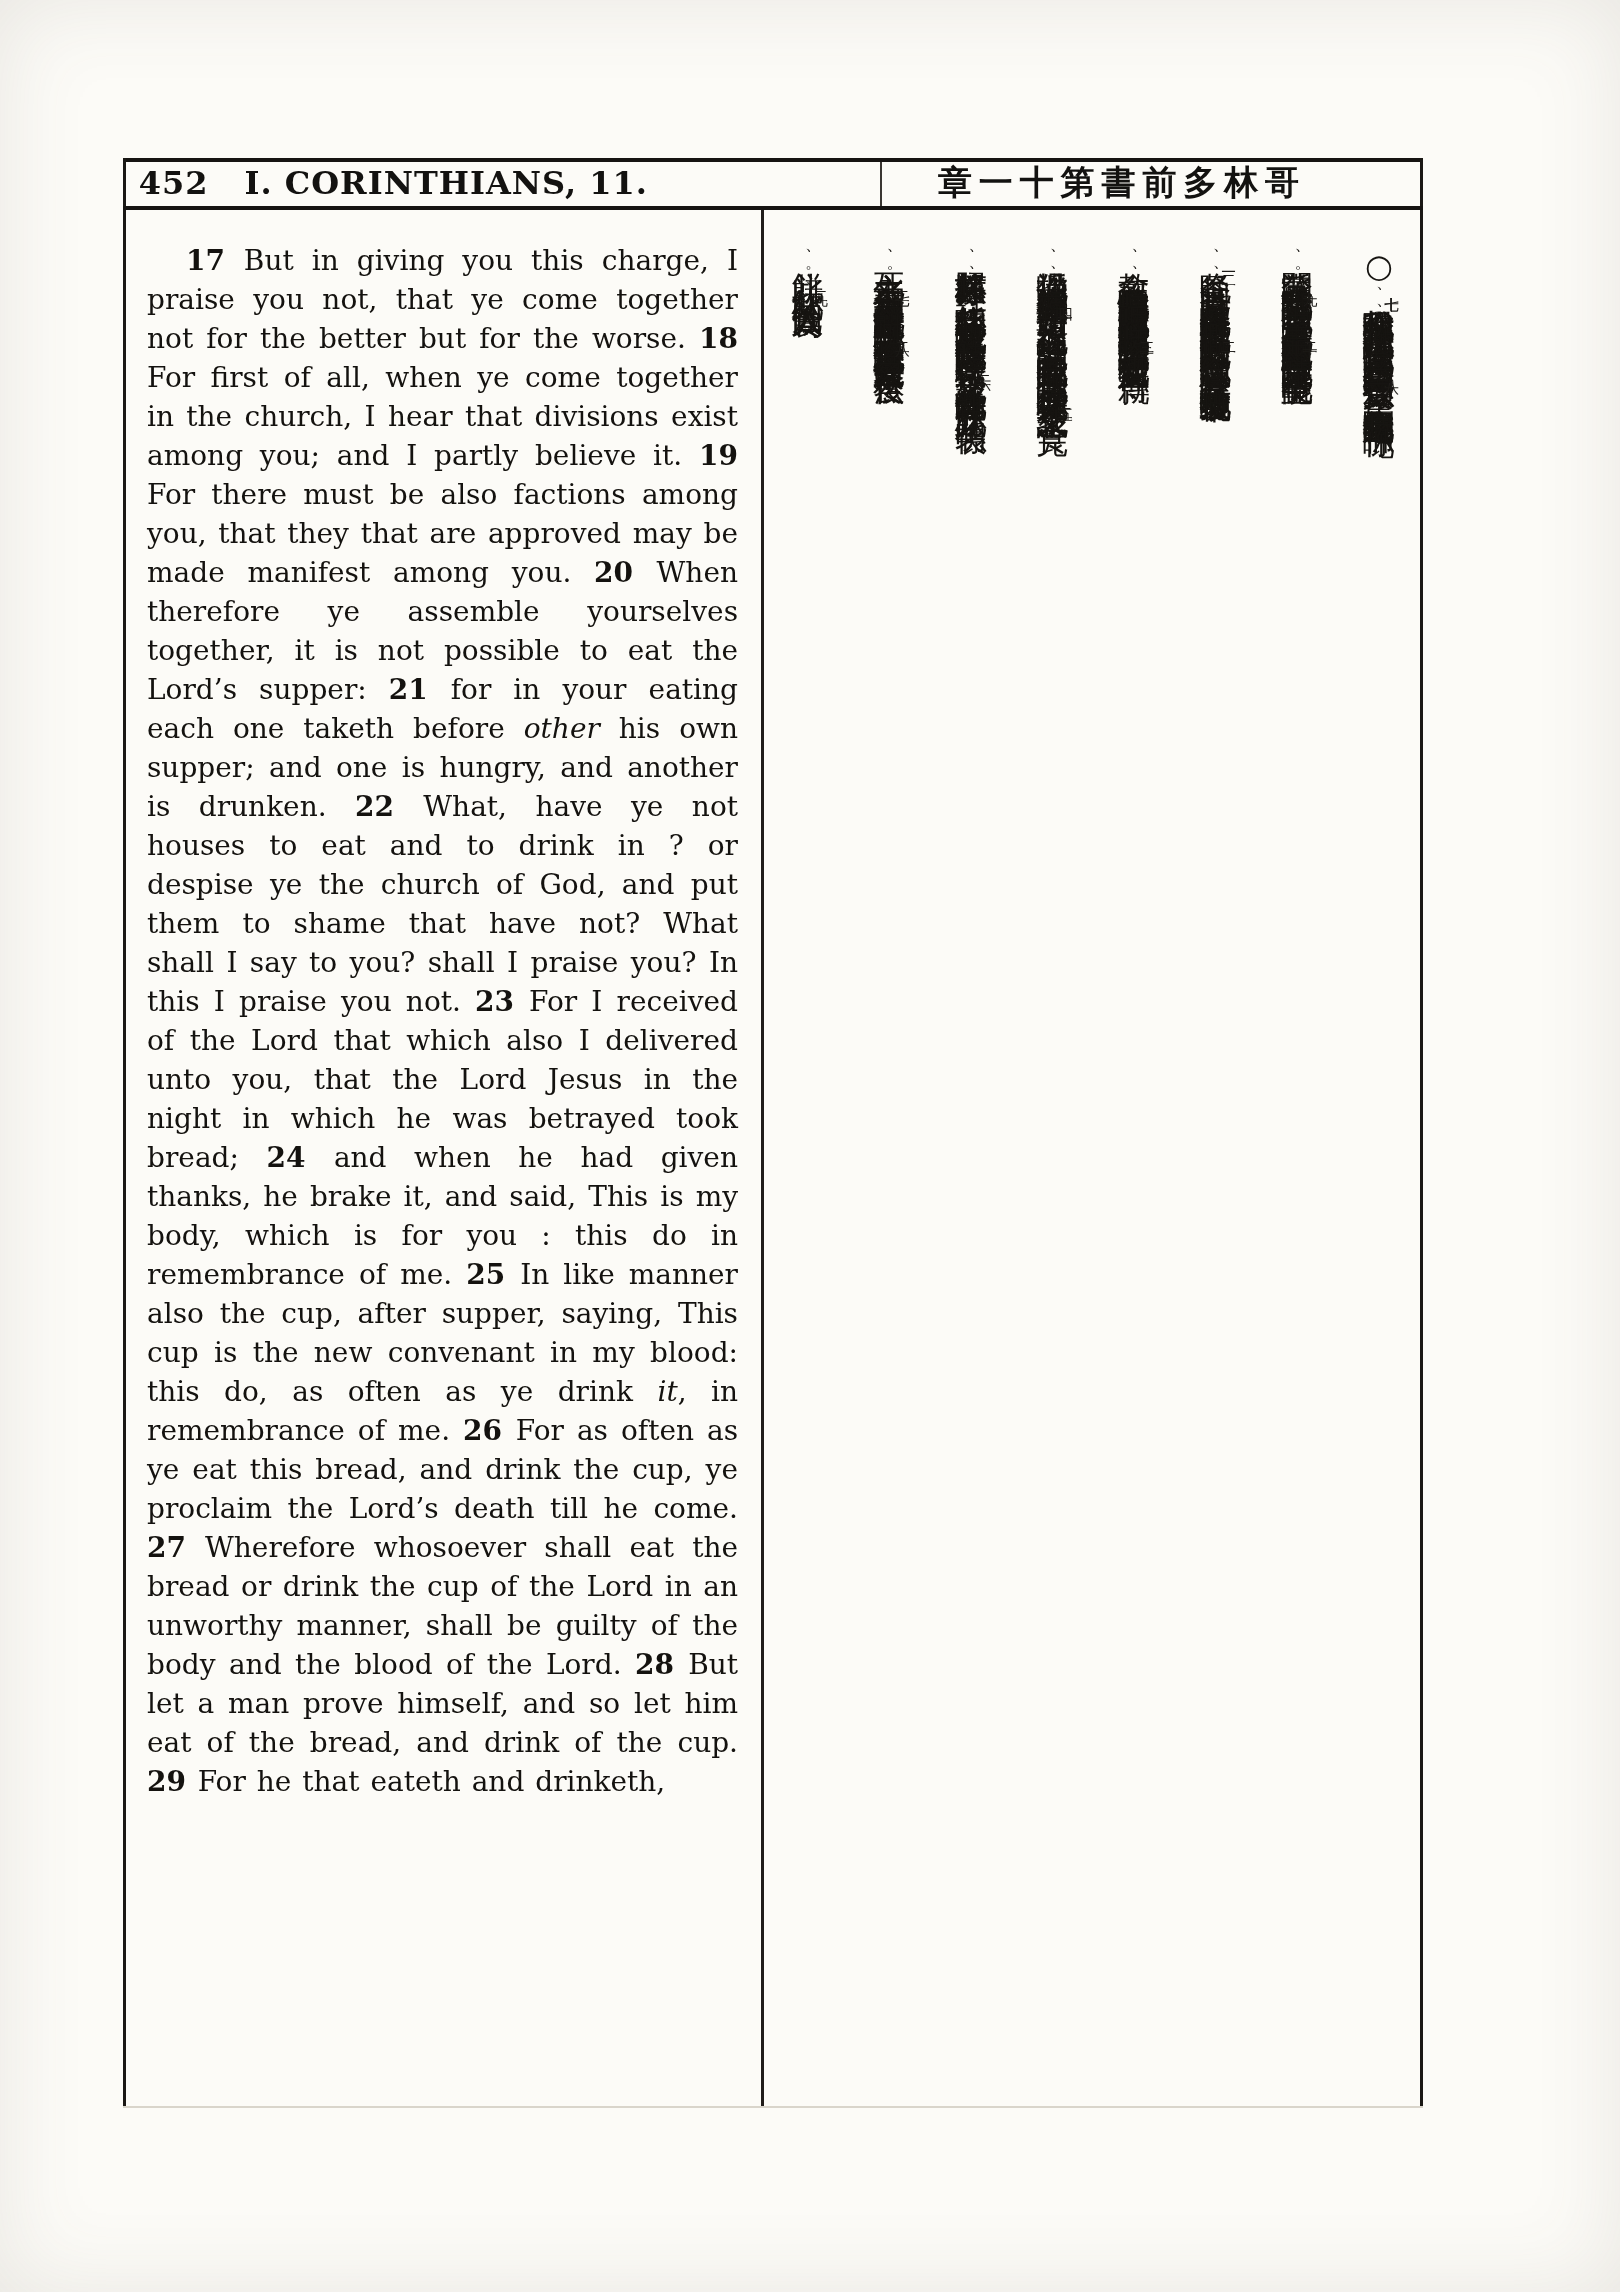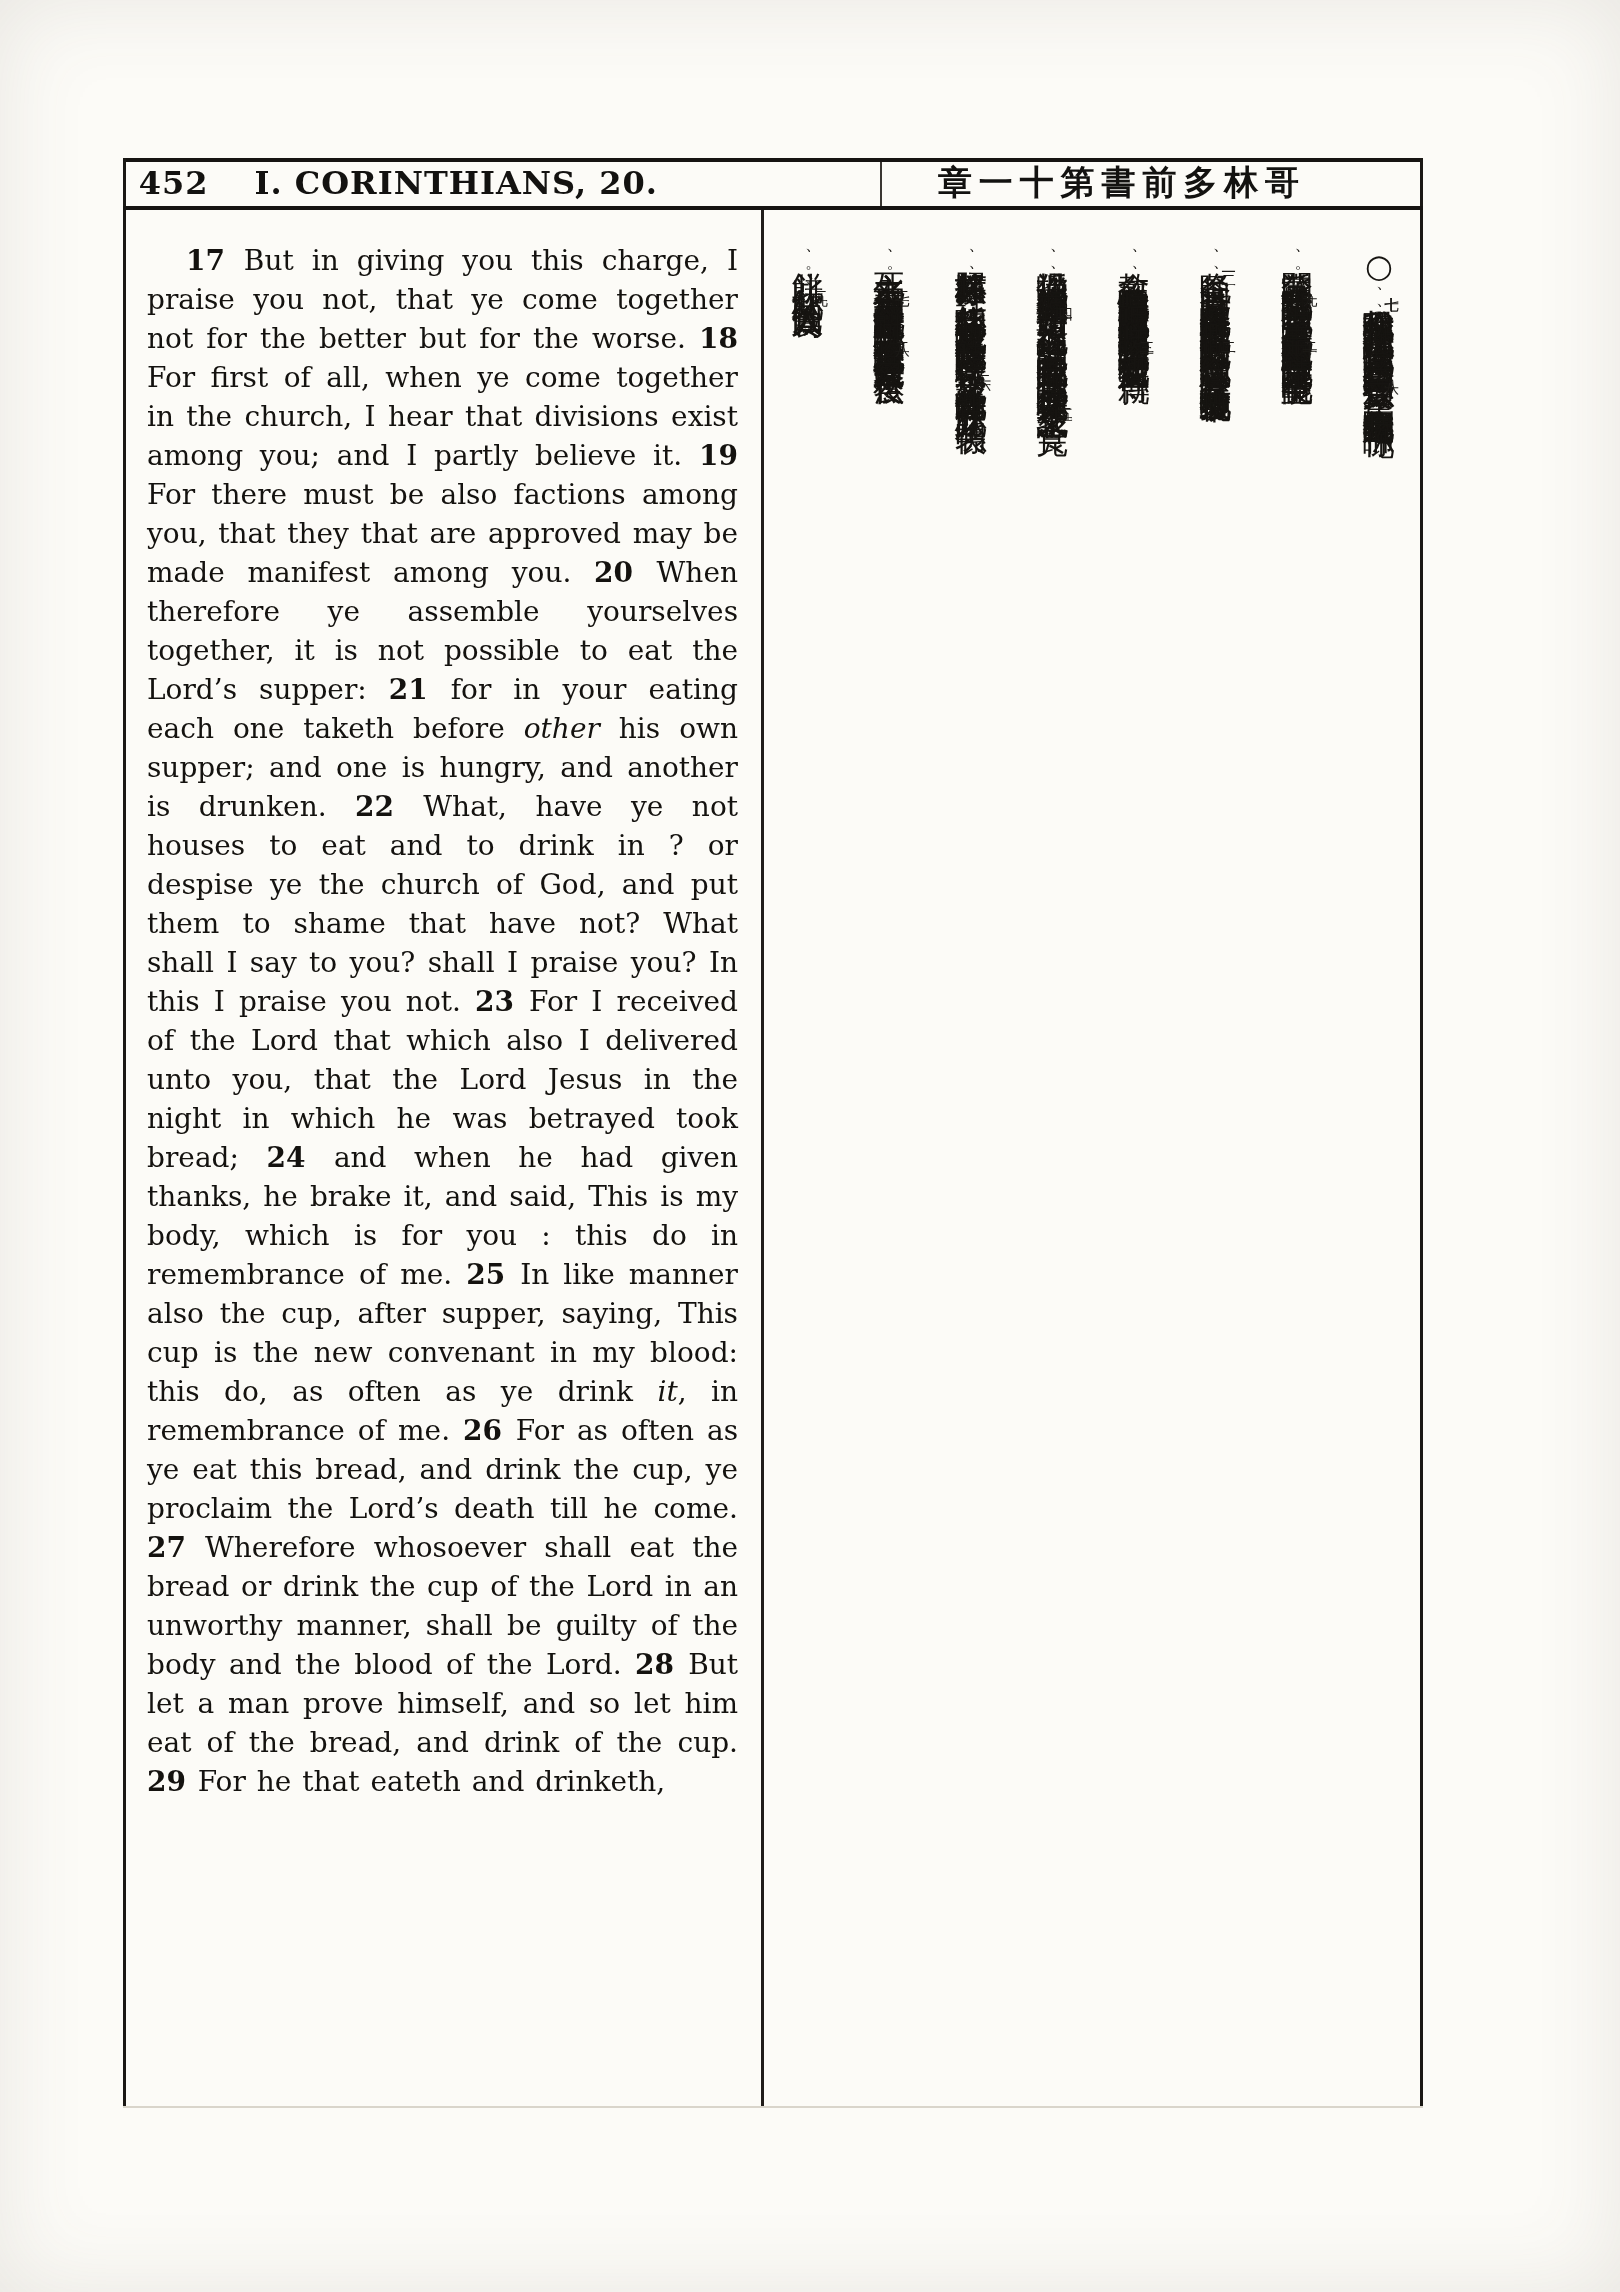--- a/index.html
+++ b/index.html
@@ -19,21 +19,21 @@
   .border-right        { position:absolute; left:1420px;top:158px;  width:2.9px;   height:1950px; background:#1a1815; }
   .divider-center      { position:absolute; left:761px; top:210px;  width:2.9px;   height:1896px; background:#201d1a; }
   .divider-header      { position:absolute; left:880px; top:162px;  width:2px;   height:44px;  background:#3a3632; }
   .rule-bottom-faint   { position:absolute; left:123px; top:2106px; width:1300px; height:2px;  background:#d9d5cb; }
 
   
   .header {
     position:absolute; left:126px; top:160px; width:1294px; height:46px;
     display:flex; align-items:center; color:#131210;
   }
-  .header-left  { flex:1; padding-left:12.7px; display:flex; align-items:baseline; gap:46px;
+  .header-left  { flex:1; padding-left:12.7px; display:flex; align-items:baseline; gap:36px;
                   font-size:32px; font-weight:700; letter-spacing:1px; }
   .header-right { padding-right:114px; font-size:34px; font-weight:700; letter-spacing:6.9px;
                   font-family:"DejaVu Sans", sans-serif; }
 
   
   .english-column {
     position:absolute; left:147px; top:241px; width:591px;
     font-size:28px; line-height:39px; color:#14120f;
     text-align:justify; text-indent:39px; word-spacing:2px;
   }
@@ -63,21 +63,21 @@
   <div class="border-left"></div>
   <div class="border-right"></div>
   <div class="divider-header"></div>
   <div class="rule-header-bottom"></div>
   <div class="divider-center"></div>
   <div class="rule-bottom-faint"></div>
 
   <header class="header">
     <div class="header-left">
       <span>452</span>
-      <span>I. CORINTHIANS, 20.</span>
+      <span>I. CORINTHIANS, 11.</span>
     </div>
     <div class="header-right">
       <span>章一十第書前多林哥</span>
     </div>
   </header>
 
   <div class="english-column" id="english-text"><span class="seg-verse">17 </span><span class="seg-normal">But in giving you this charge, I praise you not, that ye come together not for the better but for the worse. </span><span class="seg-verse">18 </span><span class="seg-normal">For first of all, when ye come together in the church, I hear that divisions exist among you; and I partly believe it. </span><span class="seg-verse">19 </span><span class="seg-normal">For there must be also factions among you, that they that are approved may be made manifest among you. </span><span class="seg-verse">20 </span><span class="seg-normal">When therefore ye assemble yourselves together, it is not possible to eat the Lord’s supper: </span><span class="seg-verse">21 </span><span class="seg-normal">for in your eating each one taketh before </span><span class="seg-italic">other</span><span class="seg-normal"> his own supper; and one is hungry, and another is drunken. </span><span class="seg-verse">22 </span><span class="seg-normal">What, have ye not houses to eat and to drink in ? or despise ye the church of God, and put them to shame that have not? What shall I say to you? shall I praise you? In this I praise you not. </span><span class="seg-verse">23 </span><span class="seg-normal">For I received of the Lord that which also I delivered unto you, that the Lord Jesus in the night in which he was betrayed took bread; </span><span class="seg-verse">24 </span><span class="seg-normal">and when he had given thanks, he brake it, and said, This is my body, which is for you : this do in remembrance of me. </span><span class="seg-verse">25 </span><span class="seg-normal">In like manner also the cup, after supper, saying, This cup is the new convenant in my blood: this do, as often as ye drink </span><span class="seg-italic">it</span><span class="seg-normal">, in remembrance of me. </span><span class="seg-verse">26 </span><span class="seg-normal">For as often as ye eat this bread, and drink the cup, ye proclaim the Lord’s death till he come. </span><span class="seg-verse">27 </span><span class="seg-normal">Wherefore whosoever shall eat the bread or drink the cup of the Lord in an unworthy manner, shall be guilty of the body and the blood of the Lord. </span><span class="seg-verse">28 </span><span class="seg-normal">But let a man prove himself, and so let him eat of the bread, and drink of the cup. </span><span class="seg-verse">29 </span><span class="seg-normal">For he that eateth and drinketh,</span></div>
 
   <div class="chinese-area" id="chinese-text">
       <div class="cn-col">○我<span class="vmark">十七</span>如今吩咐你哋<span class="punct">、</span>唔係稱讚你哋<span class="punct">、</span>因爲你哋聚會<span class="punct">、</span>唔係令到有益<span class="punct">、</span>實係致令受損<span class="punct">。</span><span class="vmark">十八</span>第一<span class="punct">、</span>我聞得你哋在會中聚集之時<span class="punct">、</span>你哋</div>

